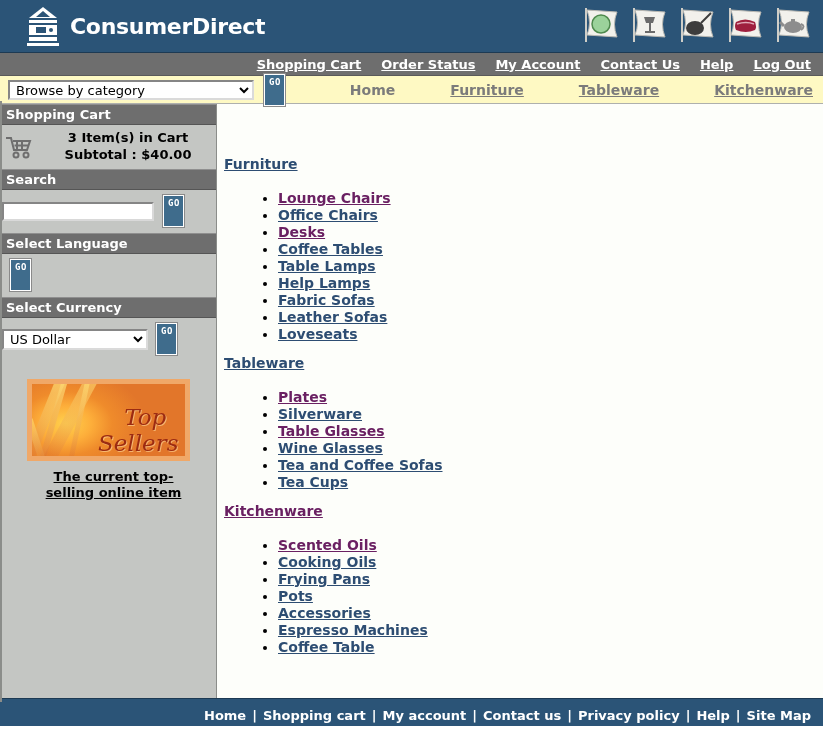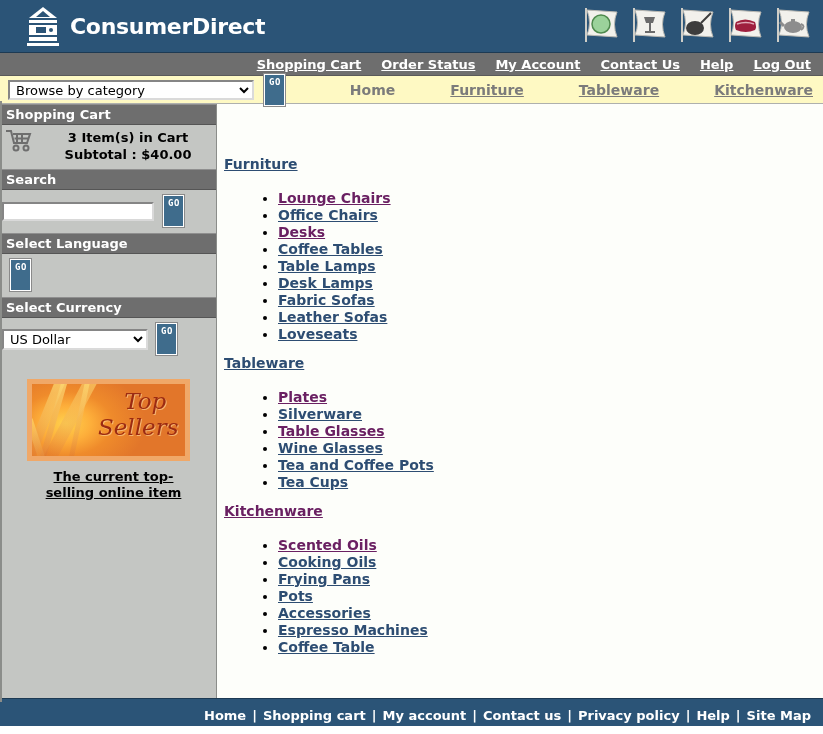--- a/index.html
+++ b/index.html
@@ -146,21 +146,21 @@
     color: #ffffff;
     font-weight: bold;
     font-size: 13px;
     padding: 2px 0 2px 6px;
     border-top: 1px solid #8f8f8f;
     border-bottom: 1px solid #555555;
   }
 
   #cart-row {
     display: flex;
-    align-items: flex-start;
+    align-items: flex-end;
     padding: 4px 0 6px 0;
   }
   #cart-icon { width: 40px; flex: none; text-align: center; }
   #cart-text {
     font-size: 13px;
     font-weight: bold;
     color: #000000;
     line-height: 17px;
     text-align: center;
     flex: 1;
@@ -207,21 +207,21 @@
       linear-gradient(125deg, #f59c3c 0%, #ef8f36 45%, #eb9a52 100%);
   }
   #promo-banner .streak {
     position: absolute;
     background: linear-gradient(180deg, rgba(255,225,120,.95), rgba(214,92,30,.55));
     transform-origin: center;
   }
   #promo-text {
     position: absolute;
     right: 6px;
-    top: 4px;
+    top: 20px;
     color: #9c2b12;
     font-family: "DejaVu Serif", "Liberation Serif", serif;
     font-style: italic;
     font-size: 23px;
     line-height: 26px;
     text-align: center;
     text-shadow: 1px 1px 0 rgba(255,220,160,.6);
   }
   #promo-text .l2 { display: block; margin-left: -14px; }
   #promo-link {
@@ -458,35 +458,35 @@
   <div id="content">
 
     <div class="cat-block">
       <a class="cat-title lnk" href="#">Furniture</a>
       <ul class="cat-list">
         <li><a class="lnk-visited" href="#">Lounge Chairs</a></li>
         <li><a class="lnk" href="#">Office Chairs</a></li>
         <li><a class="lnk-visited" href="#">Desks</a></li>
         <li><a class="lnk" href="#">Coffee Tables</a></li>
         <li><a class="lnk" href="#">Table Lamps</a></li>
-        <li><a class="lnk" href="#">Desk Lamps</a></li>
+        <li><a class="lnk" href="#">Help Lamps</a></li>
         <li><a class="lnk" href="#">Fabric Sofas</a></li>
         <li><a class="lnk" href="#">Leather Sofas</a></li>
         <li><a class="lnk" href="#">Loveseats</a></li>
       </ul>
     </div>
 
     <div class="cat-block">
       <a class="cat-title lnk" href="#">Tableware</a>
       <ul class="cat-list">
         <li><a class="lnk-visited" href="#">Plates</a></li>
         <li><a class="lnk" href="#">Silverware</a></li>
         <li><a class="lnk-visited" href="#">Table Glasses</a></li>
         <li><a class="lnk" href="#">Wine Glasses</a></li>
-        <li><a class="lnk" href="#">Tea and Coffee Pots</a></li>
+        <li><a class="lnk" href="#">Tea and Coffee Sofas</a></li>
         <li><a class="lnk" href="#">Tea Cups</a></li>
       </ul>
     </div>
 
     <div class="cat-block">
       <a class="cat-title lnk-visited" href="#">Kitchenware</a>
       <ul class="cat-list">
         <li><a class="lnk-visited" href="#">Scented Oils</a></li>
         <li><a class="lnk" href="#">Cooking Oils</a></li>
         <li><a class="lnk" href="#">Frying Pans</a></li>

